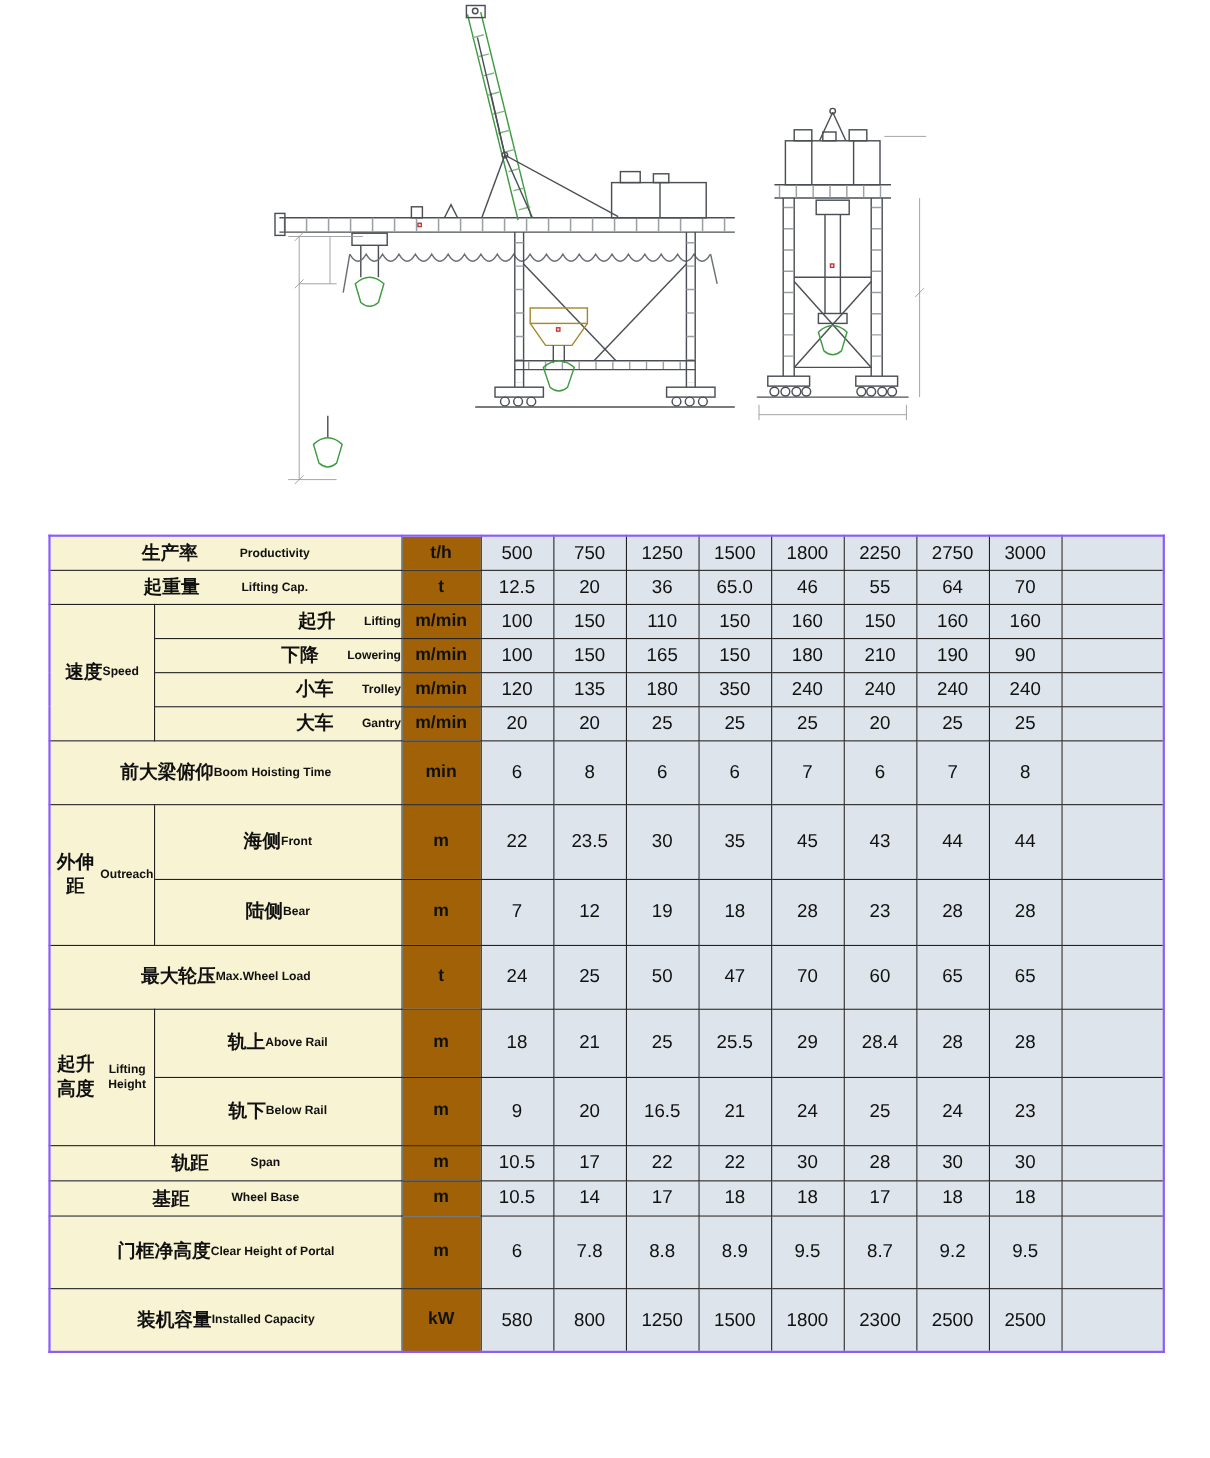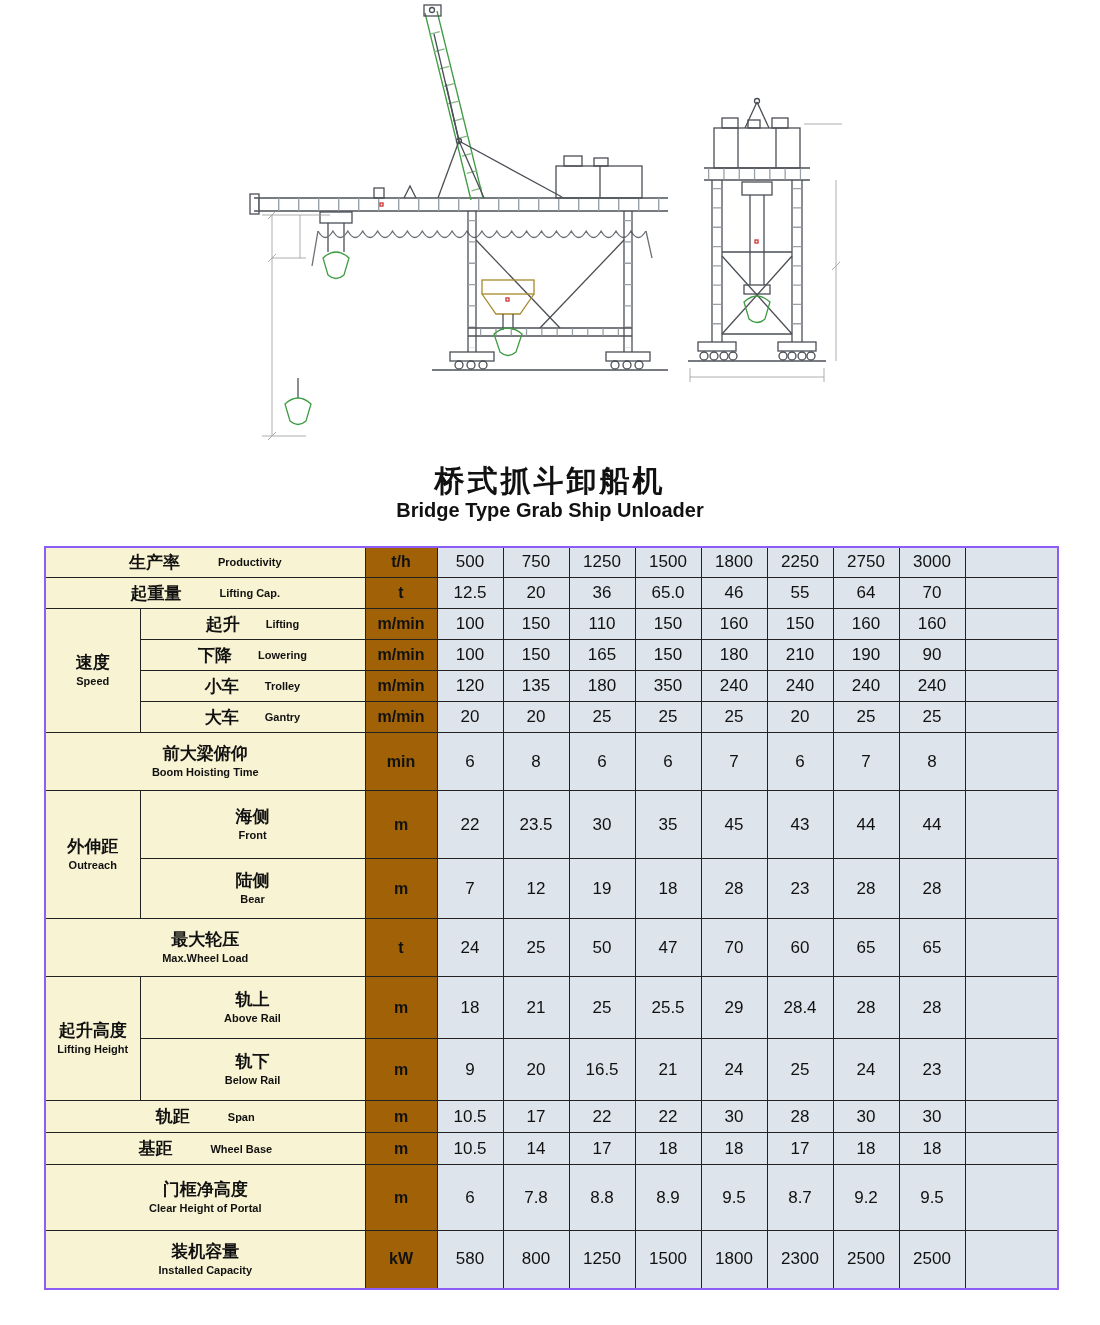--- a/index.html
+++ b/index.html
@@ -28,22 +28,22 @@
     padding:0; overflow:hidden;
   }
   .c-label { background:#f8f3d2; }
   .c-unit  { background:#a16207; font-weight:700; font-size:16px; }
   .c-val   { background:#dde4eb; font-size:17px; font-weight:400; }
 
   .zh { font-size:17px; font-weight:700; }
   .en { font-size:11px; font-weight:700; }
 
   .lbl-inline  { display:flex; justify-content:center; align-items:center; gap:38px; }
-  .lbl-inline2 { display:flex; justify-content:center; align-items:center; gap:26px; }
-  .lbl-stack   { display:flex; flex-direction:column; align-items:center; justify-content:center; line-height:1.3; }
+  .lbl-inline2 { display:flex; justify-content:flex-end; align-items:center; gap:26px; }
+  .lbl-stack   { display:flex; flex-direction:row; align-items:center; justify-content:center; line-height:1.3; }
 
   tr.h31 { height:31px; }
   tr.h32 { height:32px; }
   tr.h58 { height:58px; }
   tr.h60 { height:60px; }
   tr.h62 { height:62px; }
   tr.h66 { height:66px; }
   tr.h68 { height:68px; }
 </style>
 </head>
@@ -192,24 +192,20 @@
         <line x1="836" y1="180" x2="836" y2="361"></line>
         <line x1="804" y1="124" x2="842" y2="124"></line>
         <line x1="832" y1="270" x2="840" y2="262"></line>
         <line x1="690" y1="368" x2="690" y2="382"></line>
         <line x1="824" y1="368" x2="824" y2="382"></line>
         <line x1="690" y1="377" x2="824" y2="377"></line>
       </g>
     </svg>
   </div>
 
-  <div class="title-block">
-    <div class="title-zh">桥式抓斗卸船机</div>
-    <div class="title-en">Bridge Type Grab Ship Unloader</div>
-  </div>
 
   <table class="spec">
     <colgroup>
       <col style="width:95px">
         <col style="width:225px">
         <col style="width:72px">
       <col style="width:66px">
         <col style="width:66px">
         <col style="width:66px">
         <col style="width:66px">

